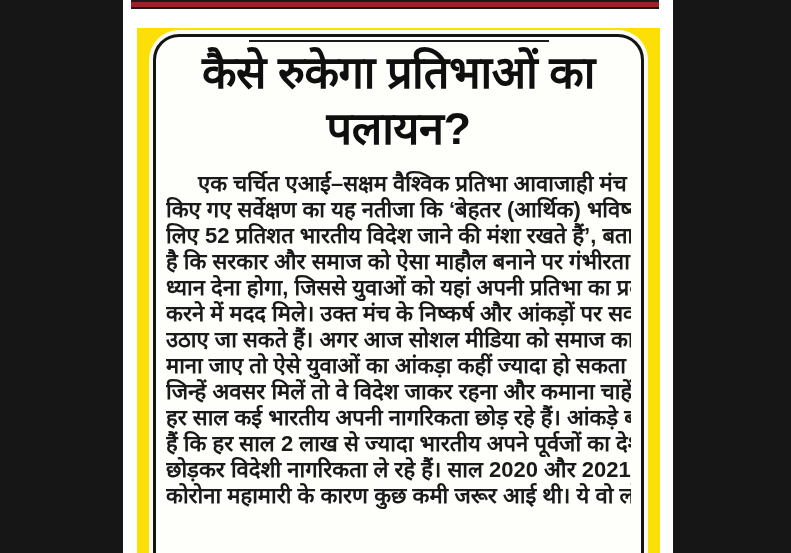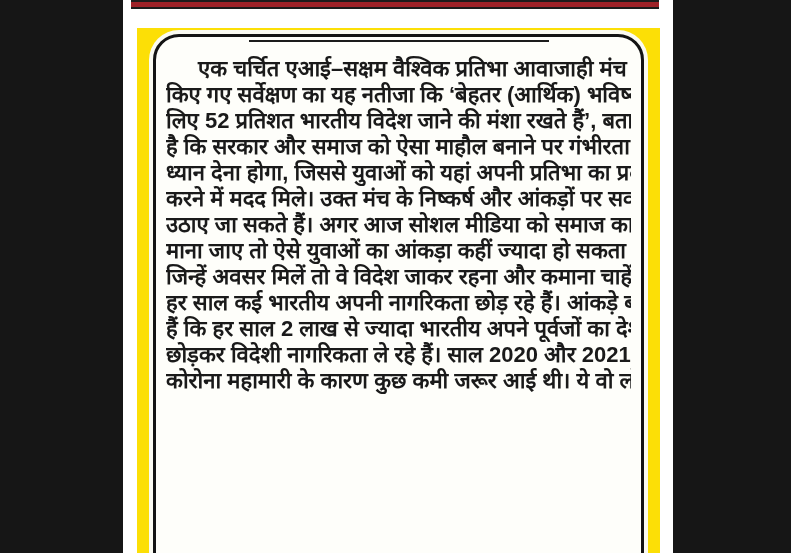--- a/index.html
+++ b/index.html
@@ -104,20 +104,21 @@
 
   <div class="top-rule"></div>
 
   <div class="yellow-frame">
 
     <div class="article-card">
 
 
       <div class="masthead-underline"></div>
 
+      <h2 class="headline">कैसे रुकेगा प्रतिभाओं का पलायन?</h2>
 
       <div class="article-body">
         <div class="body-line indent">एक चर्चित एआई–सक्षम वैश्विक प्रतिभा आवाजाही मंच द्वारा</div>
         <div class="body-line">किए गए सर्वेक्षण का यह नतीजा कि ‘बेहतर (आर्थिक) भविष्य के</div>
         <div class="body-line">लिए 52 प्रतिशत भारतीय विदेश जाने की मंशा रखते हैं’, बताता</div>
         <div class="body-line">है कि सरकार और समाज को ऐसा माहौल बनाने पर गंभीरता से</div>
         <div class="body-line">ध्यान देना होगा, जिससे युवाओं को यहां अपनी प्रतिभा का प्रदर्शन</div>
         <div class="body-line">करने में मदद मिले। उक्त मंच के निष्कर्ष और आंकड़ों पर सवाल</div>
         <div class="body-line">उठाए जा सकते हैं। अगर आज सोशल मीडिया को समाज का दर्पण</div>
         <div class="body-line">माना जाए तो ऐसे युवाओं का आंकड़ा कहीं ज्यादा हो सकता है,</div>

